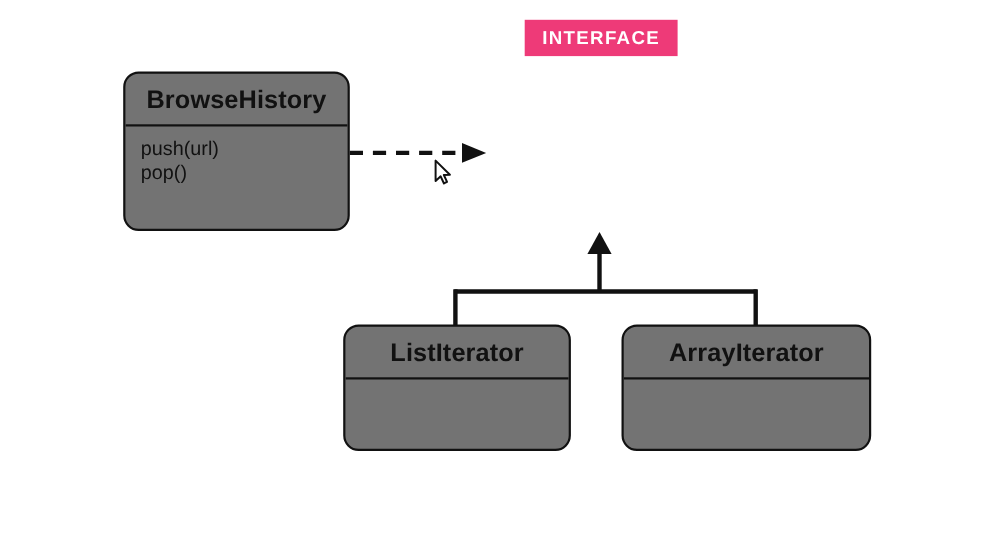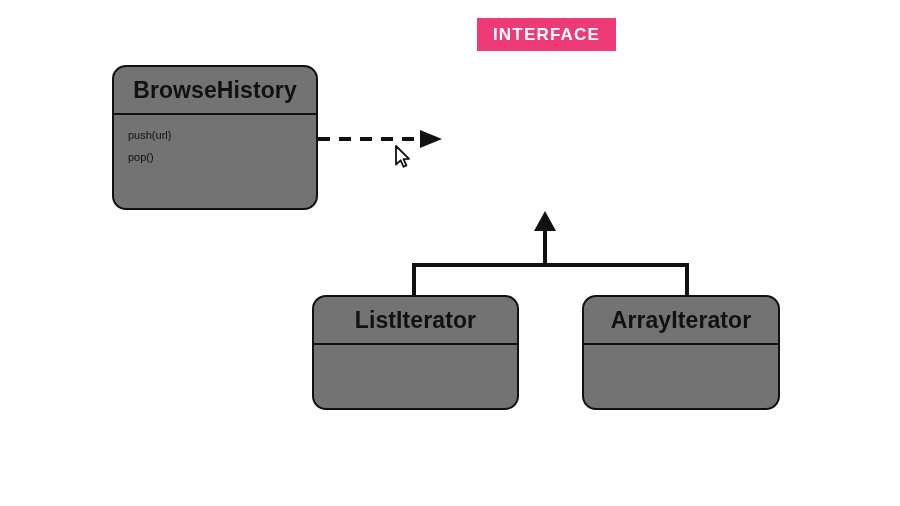--- a/index.html
+++ b/index.html
@@ -52,38 +52,38 @@
   }
   .uml-members {
     box-sizing: border-box;
     flex: 1 1 auto;
     padding: 9px 0 0 14px;
     display: flex;
     flex-direction: column;
     align-items: flex-start;
   }
   .uml-member {
-    font-size: 11px;
+    font-size: 18px;
     line-height: 22px;
     color: #111111;
     white-space: nowrap;
   }
   .uml-members.empty { padding: 0; }
 
   
   #node-browsehistory { left: 112px; top: 65px;  width: 206px; height: 145px; }
   #node-browsehistory .uml-title { height: 48px; }
 
   #node-iterator      { left: 442px; top: 65px;  width: 207px; height: 148px; }
   #node-iterator .uml-title { height: 48px; }
 
   #node-listiterator  { left: 312px; top: 295px; width: 207px; height: 115px; gap: 28px; }
   #node-listiterator .uml-title { height: 48px; }
 
-  #node-arrayiterator { left: 582px; top: 295px; width: 198px; height: 115px; }
+  #node-arrayiterator { left: 565px; top: 295px; width: 227px; height: 115px; }
   #node-arrayiterator .uml-title { height: 48px; }
 
   
   #interface-badge {
     position: absolute;
     left: 477px;
     top: 18px;
     width: 139px;
     height: 33px;
     background: #ee3a78;

